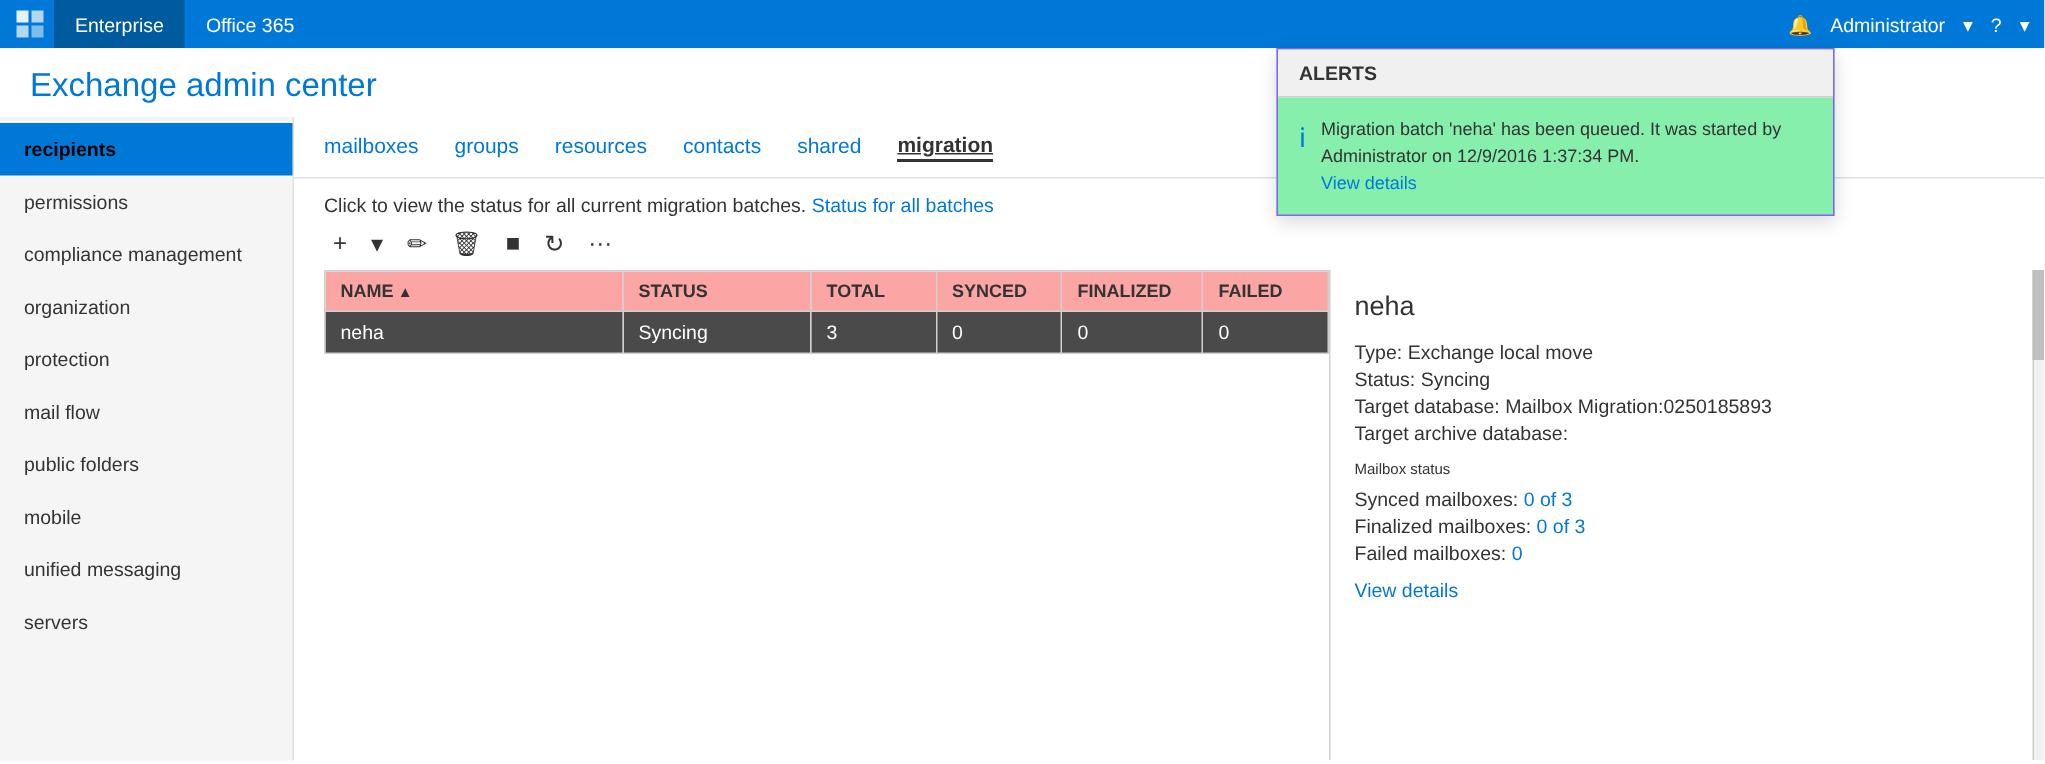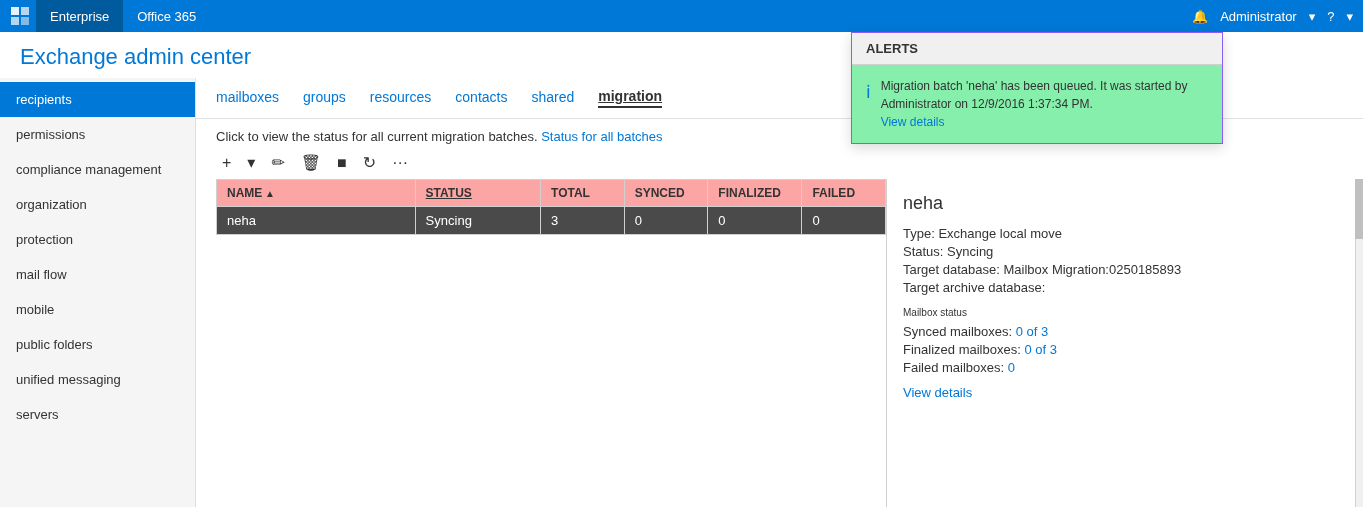--- a/index.html
+++ b/index.html
@@ -49,21 +49,21 @@
       border-right: 1px solid #e0e0e0;
       padding-top: 4px;
       flex-shrink: 0;
     }
     .sidebar-item {
       padding: 10px 16px;
       font-size: 13px;
       cursor: pointer;
       color: #333;
     }
-    .sidebar-item.active { background: #0078d7; color: #ffffff; font-weight: 400; }
+    .sidebar-item.active { background: #0078d7; color: #000000; font-weight: 700; }
 
     
     .content { flex: 1; display: flex; flex-direction: column; overflow: hidden; }
 
     
     .sub-nav {
       display: flex;
       align-items: center;
       gap: 24px;
       padding: 10px 20px;
@@ -182,22 +182,22 @@
 
 <div class="main-layout">
 
   <div class="sidebar">
     <div class="sidebar-item active">recipients</div>
     <div class="sidebar-item">permissions</div>
     <div class="sidebar-item">compliance management</div>
     <div class="sidebar-item">organization</div>
     <div class="sidebar-item">protection</div>
     <div class="sidebar-item">mail flow</div>
+    <div class="sidebar-item">public folders</div>
     <div class="sidebar-item">mobile</div>
-    <div class="sidebar-item">public folders</div>
     <div class="sidebar-item">unified messaging</div>
     <div class="sidebar-item">servers</div>
   </div>
 
   <div class="content">
 
     <div class="sub-nav">
       <a class="sub-nav-tab">mailboxes</a>
       <a class="sub-nav-tab">groups</a>
       <a class="sub-nav-tab">resources</a>
@@ -236,21 +236,21 @@
       </div>
     </div>
 
     <div style="display:flex; flex:1; overflow:hidden; padding-left:20px;">
 
       <div style="overflow-y:auto; flex-shrink:0;">
         <table class="data-table">
           <thead>
             <tr>
               <th class="sort-asc" style="width:190px;">NAME</th>
-              <th style="width:120px;text-decoration:underline;">STATUS</th>
+              <th style="width:120px;">STATUS</th>
               <th style="width:80px;">TOTAL</th>
               <th style="width:80px;">SYNCED</th>
               <th style="width:90px;">FINALIZED</th>
               <th style="width:80px;">FAILED</th>
             </tr>
           </thead>
           <tbody>
             <tr class="selected">
               <td>neha</td>
               <td>Syncing</td>

